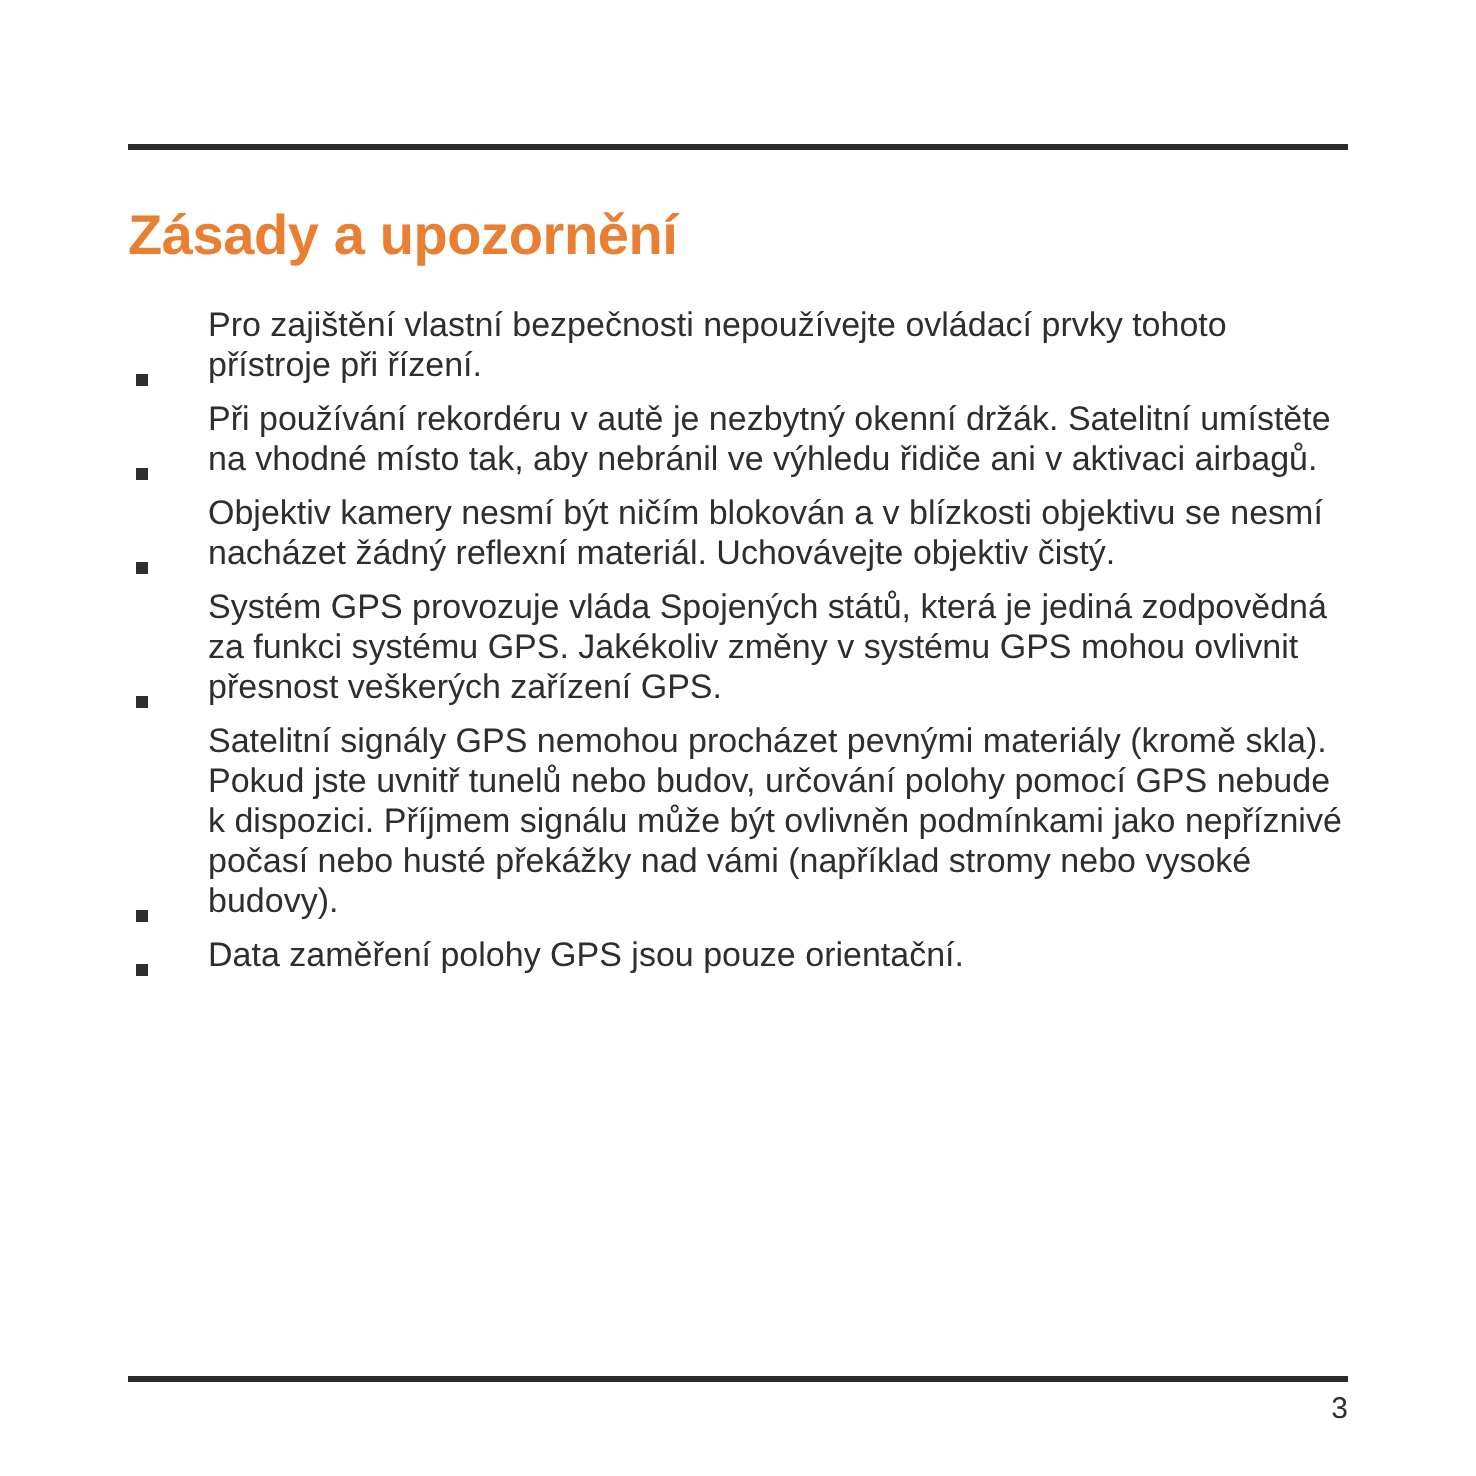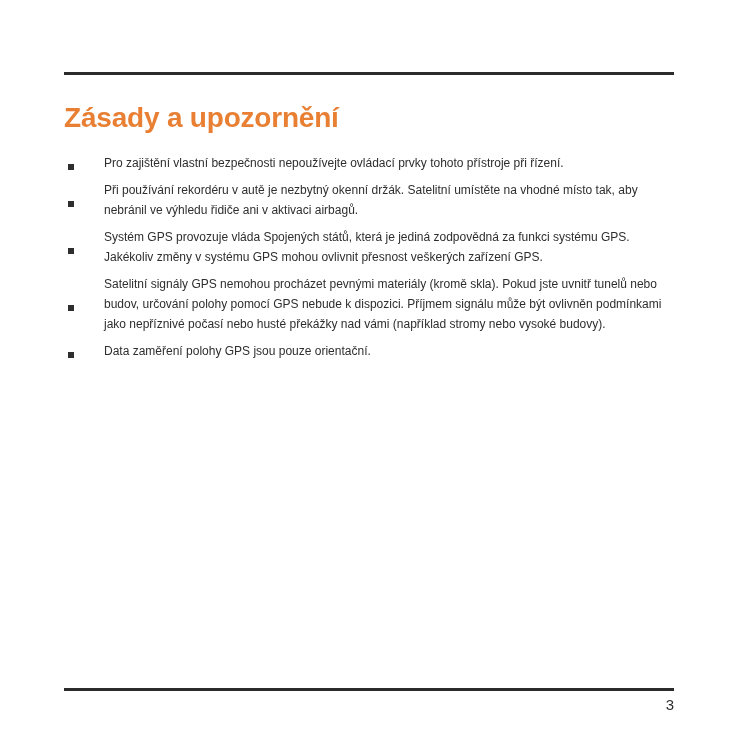--- a/index.html
+++ b/index.html
@@ -34,23 +34,23 @@
     font-weight:bold;
     letter-spacing:-0.2px;
     color:var(--accent);
   }
   ul.notice-list{
     list-style:none;
     margin-top:19px;
   }
   ul.notice-list li{
     display:flex;
-    align-items:center;
+    align-items:flex-end;
     margin-bottom:7px;
-    font-size:12px;
+    font-size:17px;
     line-height:20px;
   }
   .bullet-square{
     flex:0 0 auto;
     width:6px;height:6px;
     background:var(--text);
     margin-top:7px;
     margin-left:4px;
   }
   .bullet-text{
@@ -84,20 +84,24 @@
       <li>
         <span class="bullet-square"></span>
         <span class="bullet-text">Pro zajištění vlastní bezpečnosti nepoužívejte ovládací prvky tohoto přístroje při řízení.</span>
       </li>
 
       <li>
         <span class="bullet-square"></span>
         <span class="bullet-text">Při používání rekordéru v autě je nezbytný okenní držák. Satelitní umístěte na vhodné místo tak, aby nebránil ve výhledu řidiče ani v aktivaci airbagů.</span>
       </li>
 
+      <li>
+        <span class="bullet-square"></span>
+        <span class="bullet-text">Objektiv kamery nesmí být ničím blokován a v blízkosti objektivu se nesmí nacházet žádný reflexní materiál. Uchovávejte objektiv čistý.</span>
+      </li>
 
 
       <li>
         <span class="bullet-square"></span>
         <span class="bullet-text">Systém GPS provozuje vláda Spojených států, která je jediná zodpovědná za funkci systému GPS. Jakékoliv změny v systému GPS mohou ovlivnit přesnost veškerých zařízení GPS.</span>
       </li>
 
       <li>
         <span class="bullet-square"></span>
         <span class="bullet-text">Satelitní signály GPS nemohou procházet pevnými materiály (kromě skla). Pokud jste uvnitř tunelů nebo budov, určování polohy pomocí GPS nebude k dispozici. Příjmem signálu může být ovlivněn podmínkami jako nepříznivé počasí nebo husté překážky nad vámi (například stromy nebo vysoké budovy).</span>

